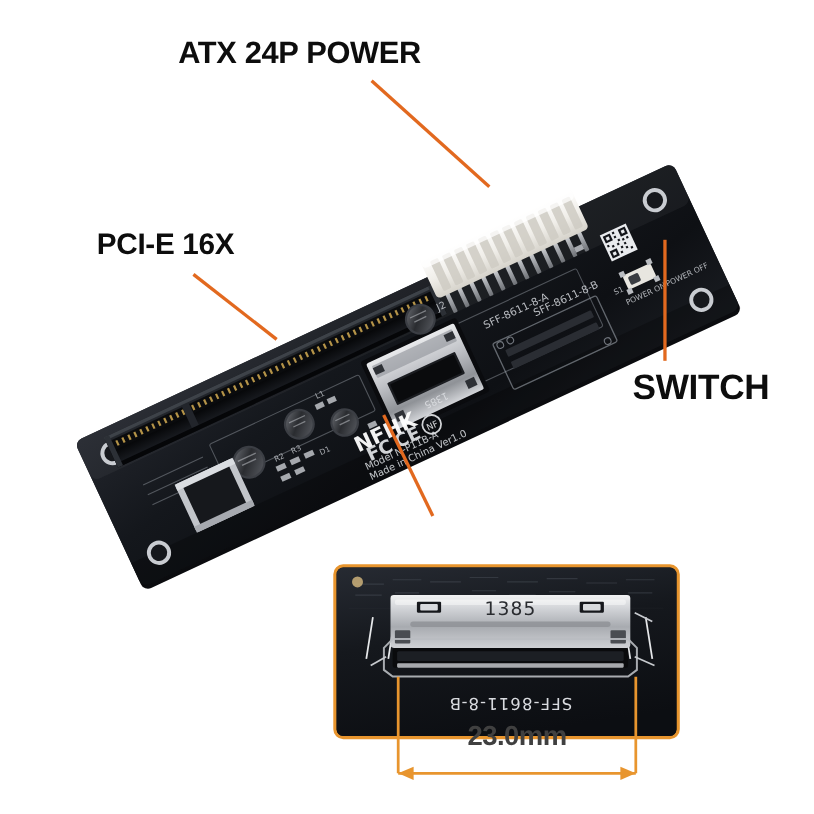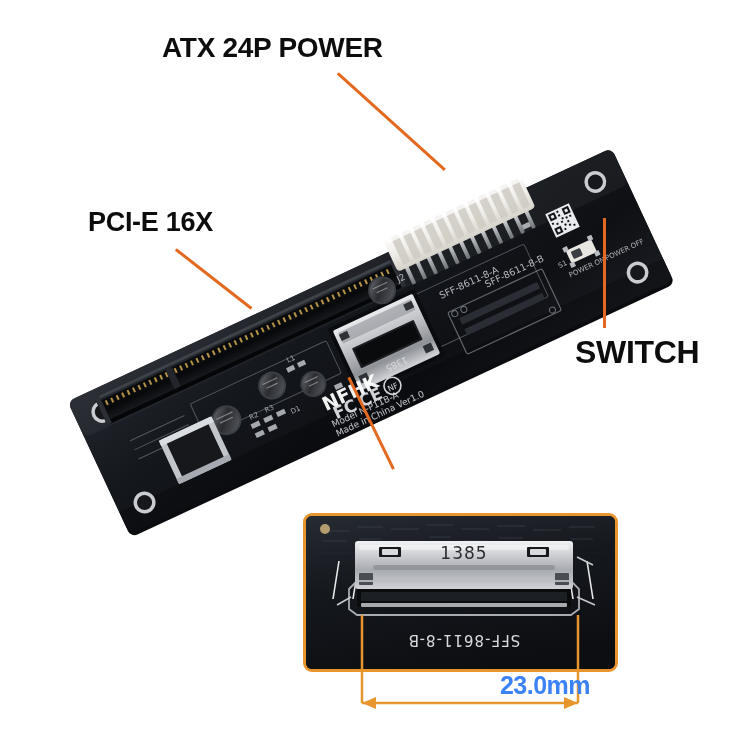--- a/index.html
+++ b/index.html
@@ -67,27 +67,27 @@
   
   #dim-wrap {
     position: absolute;
     left: 350px;
     top: 615px;
     width: 240px;
     height: 110px;
   }
   #dim-text {
     position: absolute;
-    left: 0; top: 56px;
+    left: 0; top: 40px;
     width: 240px;
-    text-align: right;
+    text-align: center;
     font-family: "Liberation Sans", sans-serif;
     font-size: 25px;
     font-weight: bold;
-    color: #3b82f6;
+    color: #404040;
     letter-spacing: -0.5px;
   }
 </style>
 </head>
 <body>
 
 <div id="stage">
 
   <div id="board-wrap">
     <svg id="board-svg" width="740" height="740" viewBox="0 0 740 740">

